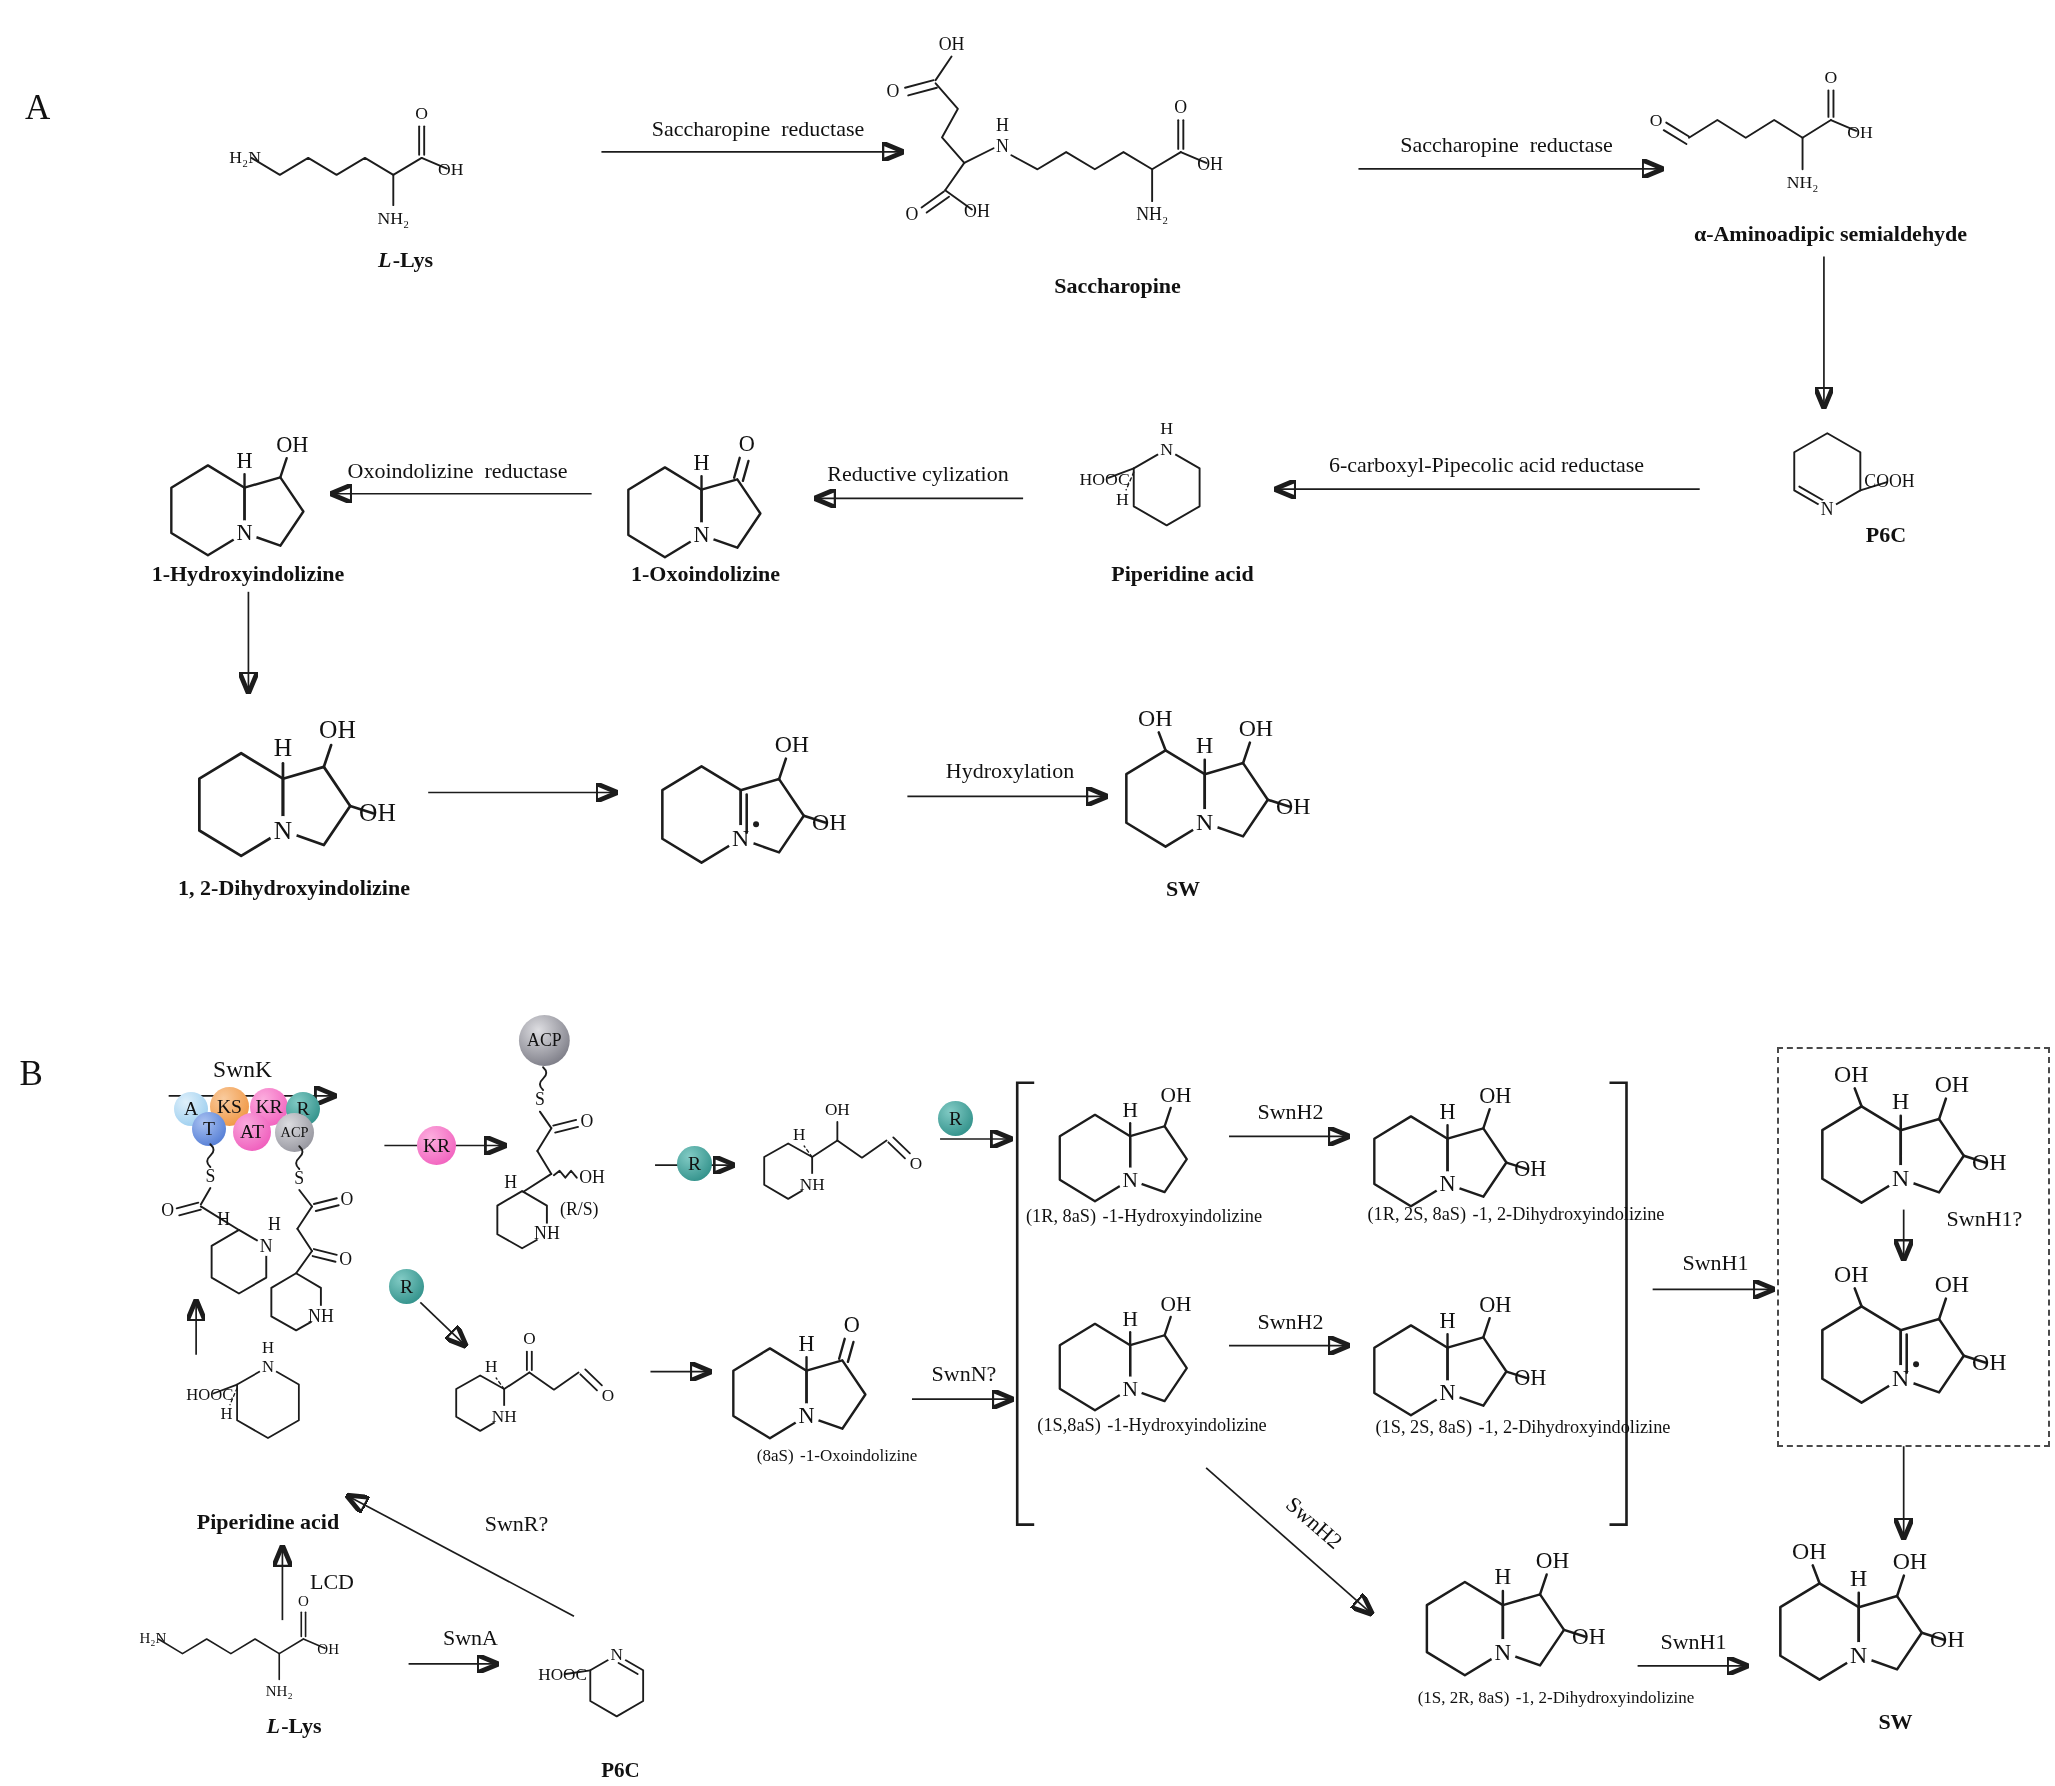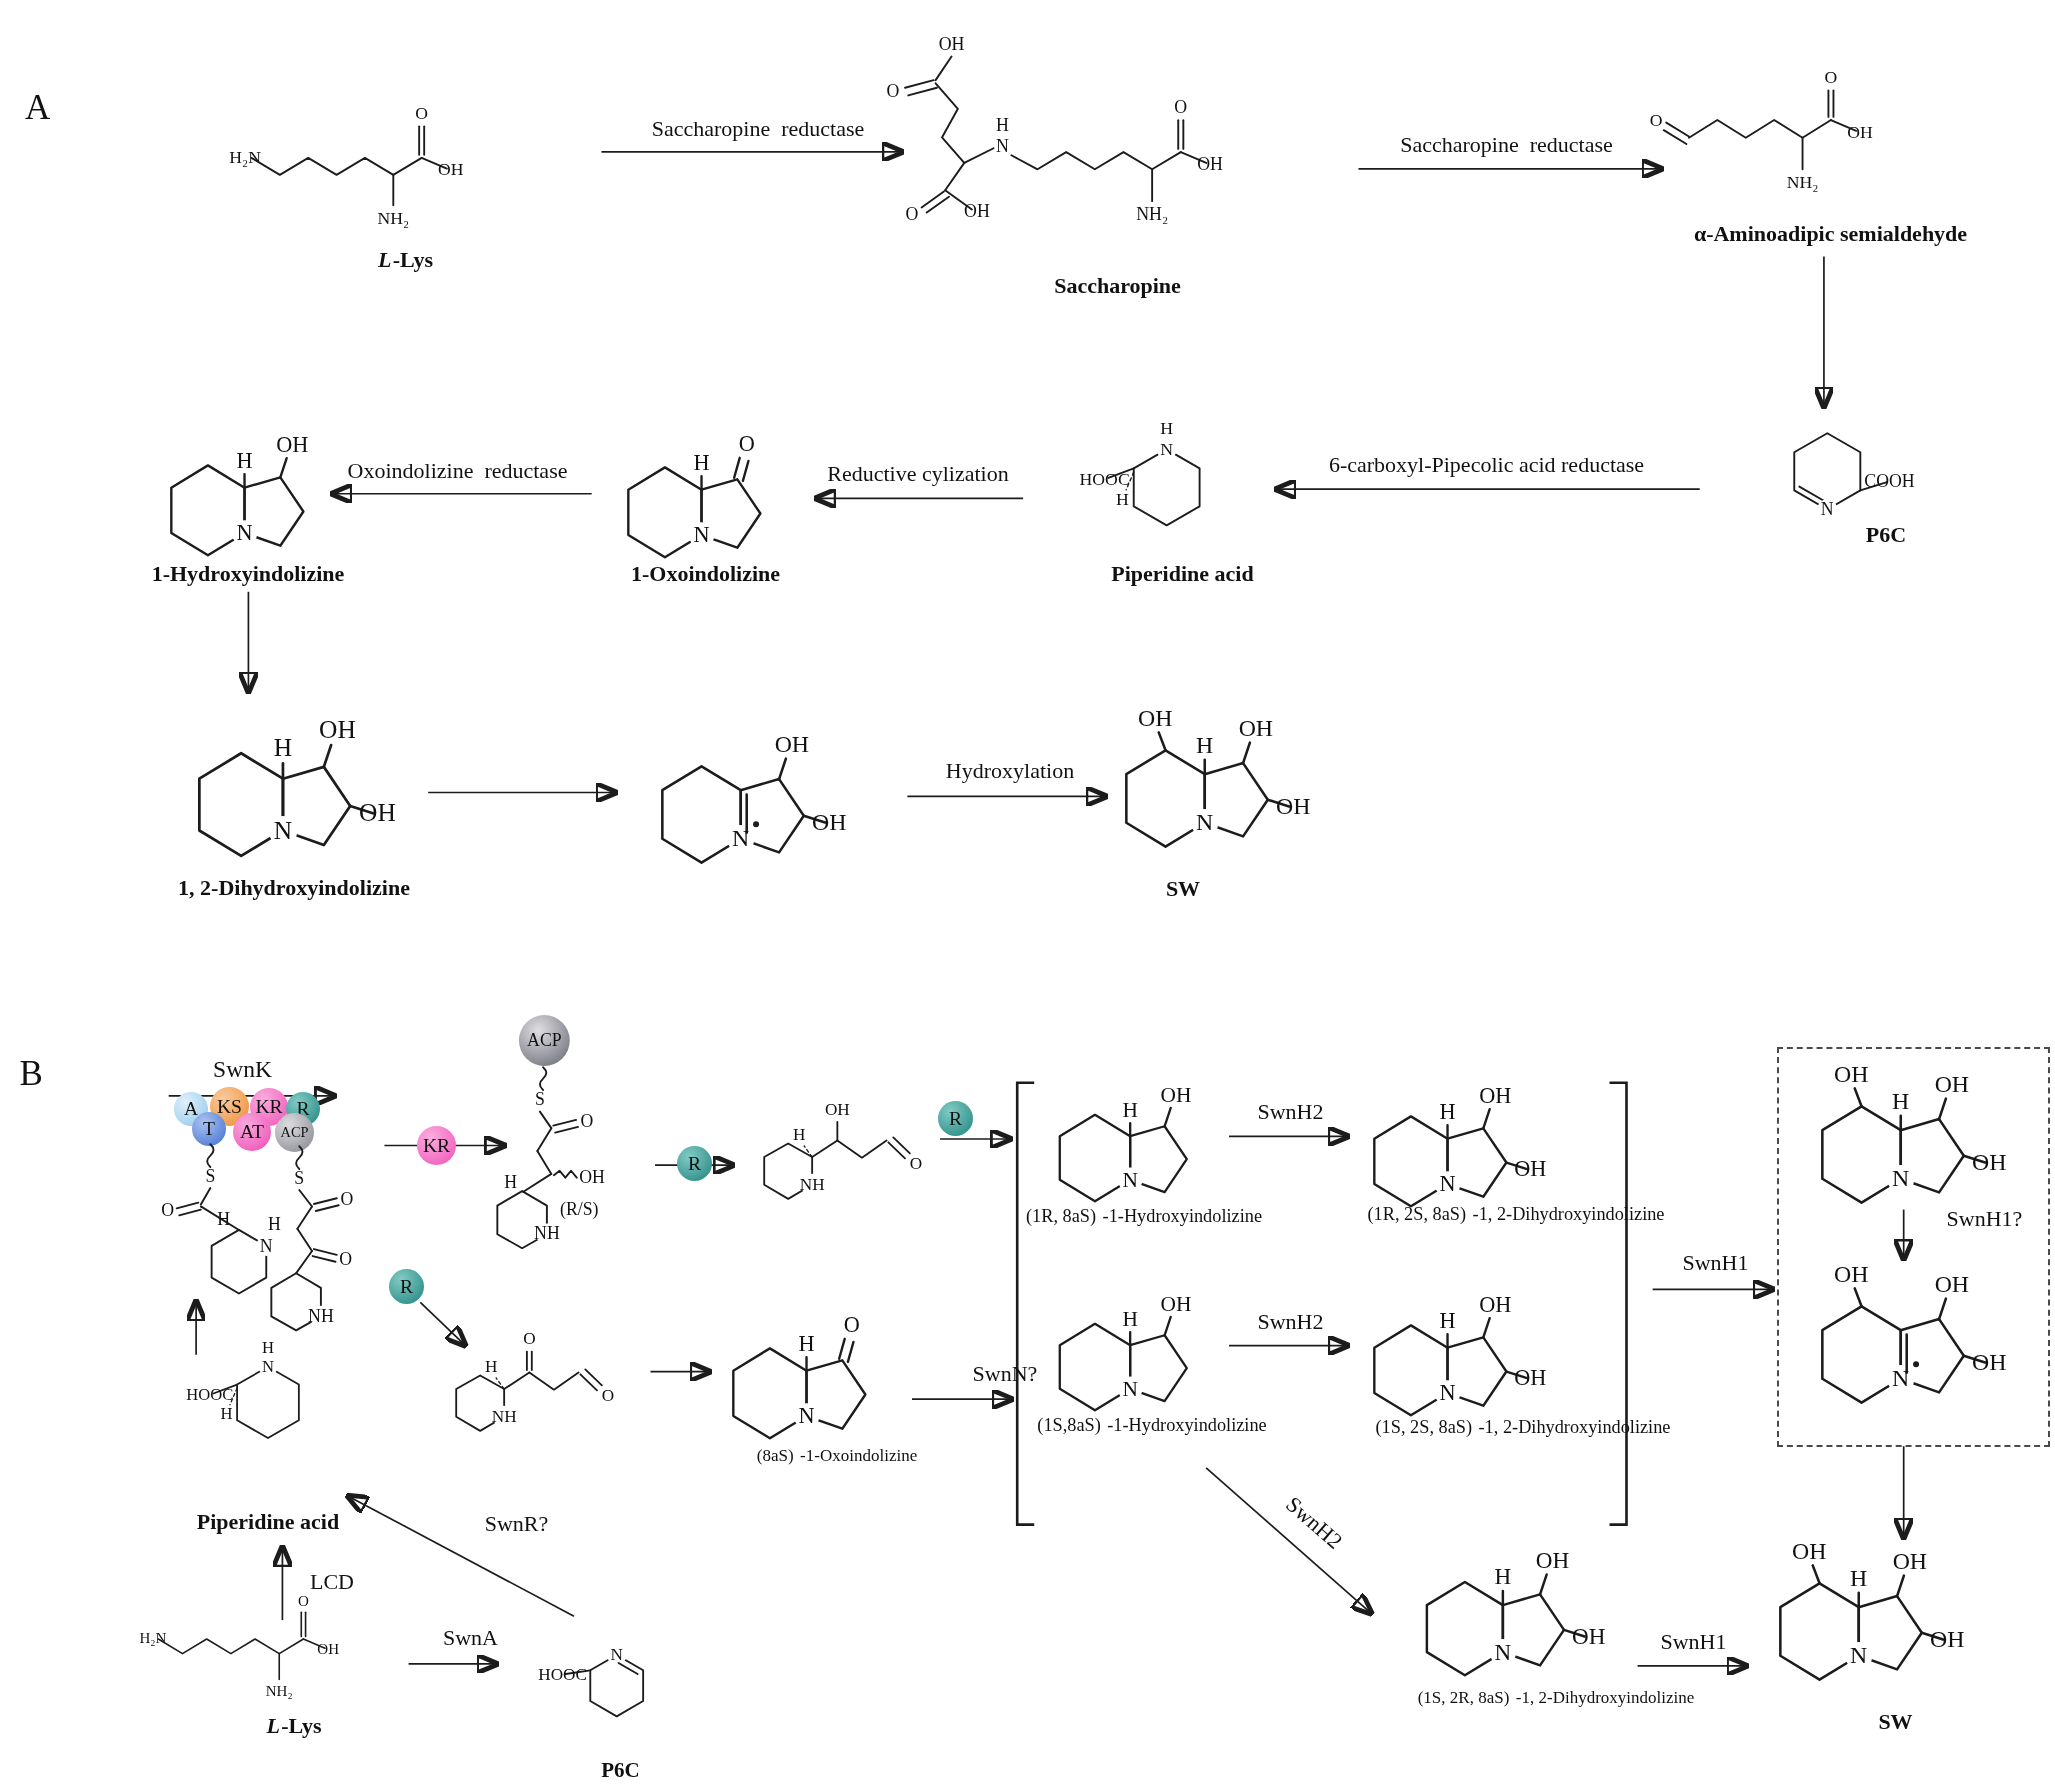--- a/index.html
+++ b/index.html
@@ -354,21 +354,21 @@
   <line x1="110" y1="55" x2="110" y2="38"></line>
   <text x="110" y="30">H</text>
   <line x1="151" y1="40" x2="158" y2="15"></line>
       <line x1="162" y1="44" x2="169" y2="19"></line>
   <text x="167" y="6">O</text>
   <text x="110" y="121">N</text>
 </svg>
 <div class="cap2 f30" style="left:641px;top:1446px;width:392px">
   <span>(8aS)</span><span class="sp">-1-Oxoindolizine</span>
 </div>
-<div class="enz" style="left:946px;top:1361px;width:118px">SwnN?</div>
+<div class="enz" style="left:905px;top:1361px;width:118px">SwnN?</div>
 
 <svg class="mol" style="left:1046px;top:1075px;width:176px" viewBox="0 -25 230 200">
   <use href="#indz"></use>
   <line x1="110" y1="55" x2="110" y2="38"></line>
   <text x="110" y="30">H</text>
   <line x1="155" y1="42" x2="163" y2="18"></line>
   <text x="170" y="10">OH</text>
   <text x="110" y="121">N</text>
 </svg>
 <div class="cap2" style="left:948px;top:1206px;width:392px">

